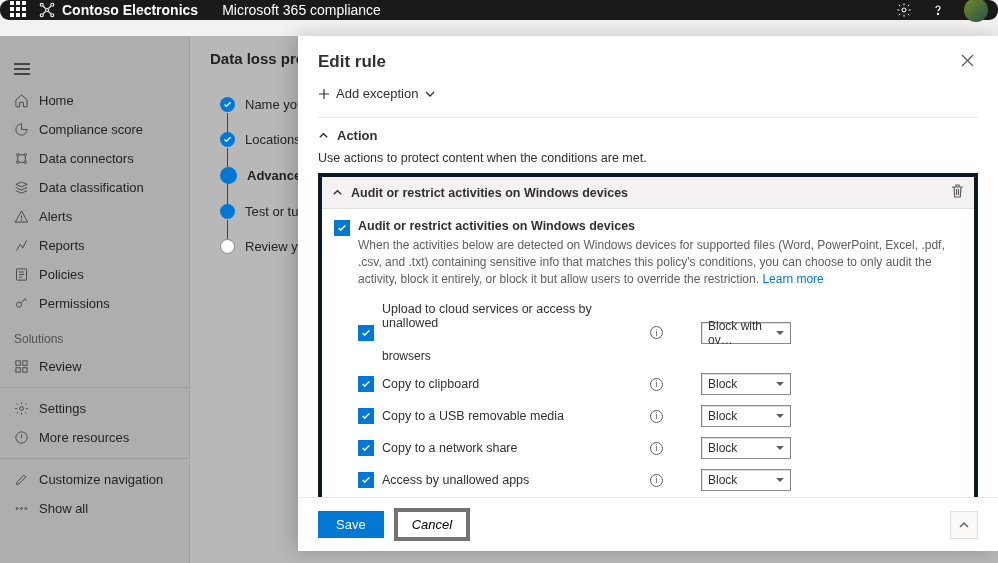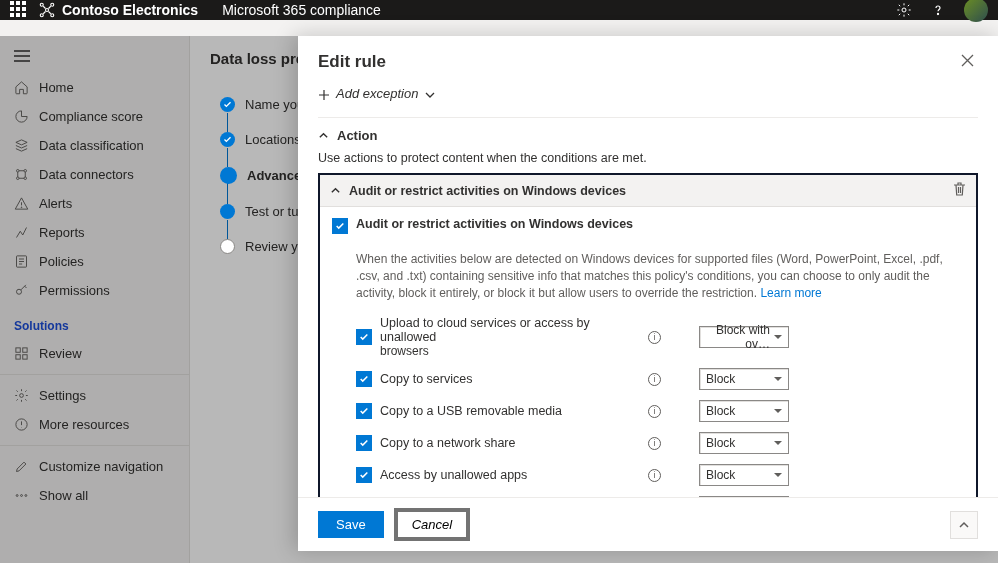--- a/index.html
+++ b/index.html
@@ -1,34 +1,34 @@
 <!DOCTYPE html>
 <html><head>
 <meta charset="utf-8">
 <style>
 * { box-sizing: border-box; margin: 0; padding: 0; }
 body { font-family: "Segoe UI", sans-serif; font-size: 13px; color: #323130; width: 998px; height: 563px; overflow: hidden; position: relative; background: #f3f2f1; }
 
 
-.topbar { height: 20px; background: #1b1a19; color: #fff; display: flex; align-items: center; padding: 0 10px; font-size: 14px; }
+.topbar { height: 20px; background: #1b1a19; color: #fff; display: flex; align-items: center; padding: 0 10px; font-size: 14px; border-radius: 9px; }
 .topbar .waffle { width: 18px; height: 18px; display: grid; grid-template-columns: repeat(3,4px); grid-template-rows: repeat(3,4px); gap: 2px; margin-right: 10px; }
 .topbar .waffle span { background: #fff; }
 .topbar .logo-icon { width:18px; height:18px; margin-right:6px; }
 .topbar .brand { font-weight: 600; margin-right: 24px; }
 .topbar .app { font-weight: 400; }
 .topbar .spacer { flex: 1; }
 .topbar .ticon { width: 16px; height: 16px; margin-left: 18px; cursor: pointer; }
 .topbar .avatar { width: 24px; height: 24px; border-radius: 50%; background: linear-gradient(135deg,#6b8e23,#2f4f4f); margin-left: 18px; }
 
 
-.leftnav { position: absolute; top: 36px; left: 0; width: 190px; bottom: 0; background: #f3f2f1; border-right: 1px solid #e1dfdd; padding-top: 6px; font-size: 13px; }
+.leftnav { position: absolute; top: 36px; left: 0; width: 190px; bottom: 0; background: #f3f2f1; border-right: 1px solid #e1dfdd; padding-top: 19px; font-size: 13px; }
 .leftnav .ham { padding: 8px 14px; }
 .leftnav .item { display: flex; align-items: center; gap: 10px; padding: 7px 14px; color: #323130; cursor: pointer; }
 .leftnav .item svg { width: 15px; height: 15px; flex-shrink:0; }
-.leftnav .section { padding: 14px 14px 6px; font-weight: 700; color: #1d4ed8; font-size: 12px; }
+.leftnav .section { padding: 14px 14px 6px; font-weight: 400; color: #737373; font-size: 12px; }
 .leftnav .divider { height:1px; background:#e1dfdd; margin:6px 0; }
 
 
 .mid { position: absolute; top: 36px; left: 190px; right: 0; bottom: 0; background: #fff; padding: 14px 20px; }
 .mid h2 { font-size: 15px; font-weight: 600; margin-bottom: 20px; color:#323130;}
 .steps { list-style: none; padding-left: 10px; }
 .steps li { display: flex; align-items: center; gap: 10px; padding: 10px 0; font-size: 13px; position:relative; }
 .steps li::before { content:""; position:absolute; left:7px; top:26px; bottom:-10px; width:1px; background:#0078d4; }
 .steps li:last-child::before { display:none; }
 .step-dot { width: 15px; height: 15px; border-radius: 50%; background: #0078d4; display:flex; align-items:center; justify-content:center; z-index:1; }
@@ -43,47 +43,47 @@
 
 .panel { position: absolute; top: 36px; right: 0; bottom: 12px; width: 700px; background: #fff; box-shadow: -4px 0 20px rgba(0,0,0,.2); display: flex; flex-direction: column; }
 .panel-head { padding: 14px 20px 8px; display:flex; align-items:center; }
 .panel-head h1 { font-size: 17px; font-weight: 600; flex:1; }
 .panel-body { flex: 1; overflow-y: auto; padding: 0 20px 12px; }
 .panel-foot { border-top: 1px solid #edebe9; padding: 10px 20px; display: flex; gap: 10px; align-items:center; }
 .btn-primary { background:#0078d4; color:#fff; border:none; padding:6px 18px; font-size:13px; cursor:pointer; }
 .btn-secondary { background:#fff; border:4px solid #737373; padding:5px 14px; font-size:13px; cursor:pointer;font-style:italic; }
 .scroll-top { margin-left:auto; width:28px; height:28px; border:1px solid #e1dfdd; display:flex; align-items:center; justify-content:center; cursor:pointer; background:#faf9f8;}
 
-.link-row { display:flex; align-items:flex-end; gap:6px; padding:4px 0 10px; color:#323130; cursor:pointer; font-size:13px;font-style:italic;}
+.link-row { display:flex; align-items:center; gap:6px; padding:4px 0 10px; color:#323130; cursor:pointer; font-size:13px;}
 .link-row svg { width:12px; height:12px; }
 
 .section-head { display:flex; align-items:center; gap:8px; font-weight:600; padding:10px 0 6px; margin-top:6px; border-top:1px solid #edebe9;}
 .section-head svg { width:11px; height:11px; }
 .helper { font-size:12.5px; color:#323130; padding:2px 0 8px; }
 
-.graybox { border:2px solid #0f172a; background:#f3f2f1; }
+.graybox { border:4px solid #0f172a; background:#f3f2f1; }
 .graybox-head { display:flex; align-items:center; gap:8px; padding:7px 10px; font-weight:600; font-size:12.5px; }
 .graybox-head svg.chev { width:11px; height:11px; }
 .graybox-head .del { margin-left:auto; cursor:pointer; }
 .graybox-body { background:#fff; border-top:1px solid #e1dfdd; padding:10px 12px 14px; }
 
 .chk-row { display:flex; align-items:flex-start; gap:8px; }
 .chk { width:16px; height:16px; background:#0078d4; display:flex; align-items:center; justify-content:center; flex-shrink:0; margin-top:1px; cursor:pointer;}
 .chk svg { width:10px; height:10px; }
 .chk-label { font-weight:600; font-size:12.5px; }
-.chk-desc { font-size:12px; color:#605e5c; margin-top:20px; line-height:1.4; }
+.chk-desc { font-size:12px; color:#605e5c; margin-top:4px; line-height:1.4; }
 .learn { color:#0078d4; cursor:pointer; }
 
 .act-table { margin:10px 0 0 24px; }
 .act-row { display:flex; align-items:center; padding:5px 0; gap:8px; }
 .act-row .chk { margin-top:0; }
 .act-label { width:260px; font-size:12.5px; }
-.act-label .sub { display:block; font-size:12px; }
+.act-label .sub { display:block; font-size:12px;margin-top:19px; }
 .info-i { width:13px; height:13px; border:1px solid #605e5c; border-radius:50%; display:flex; align-items:center; justify-content:center; font-size:9px; color:#605e5c; margin-right:30px; cursor:default;}
-.sel { width:90px; height:22px; border:1px solid #8a8886; background:#fff; font-size:12px; padding:0 18px 0 6px; position:relative; display:flex; align-items:center; cursor:pointer; box-shadow: inset 1px 1px 0 #e1dfdd; text-align: right;}
+.sel { width:90px; height:22px; border:1px solid #8a8886; background:#fff; font-size:12px; padding:0 18px 0 6px; position:relative; display:flex; align-items:center; cursor:pointer; box-shadow: inset 1px 1px 0 #e1dfdd;}
 .sel::after { content:""; position:absolute; right:6px; top:8px; border:4px solid transparent; border-top-color:#605e5c; }
 
 .close-x { cursor:pointer; padding:4px;}
 </style>
 </head>
 <body>
 
 <div class="topbar">
   <div class="waffle">
       <span></span>
@@ -129,34 +129,34 @@
       <span>Home</span>
     </div>
   <div class="item">
       <svg viewBox="0 0 24 24" fill="none" stroke="#605e5c" stroke-width="1.5">
         <path d="M3 12a9 9 0 019-9v9h9a9 9 0 11-18 0z"></path>
       </svg>
       <span>Compliance score</span>
     </div>
   <div class="item">
       <svg viewBox="0 0 24 24" fill="none" stroke="#605e5c" stroke-width="1.5">
-        <path d="M3 7l9-4 9 4-9 4z"></path>
-        <path d="M3 12l9 4 9-4M3 17l9 4 9-4"></path>
-      </svg>
-      <span>Data classification</span>
-    </div>
-  <div class="item">
-      <svg viewBox="0 0 24 24" fill="none" stroke="#605e5c" stroke-width="1.5">
         <circle cx="6" cy="6" r="2"></circle>
         <circle cx="18" cy="6" r="2"></circle>
         <circle cx="6" cy="18" r="2"></circle>
         <circle cx="18" cy="18" r="2"></circle>
         <path d="M8 6h8M6 8v8M18 8v8M8 18h8"></path>
       </svg>
       <span>Data connectors</span>
+    </div>
+  <div class="item">
+      <svg viewBox="0 0 24 24" fill="none" stroke="#605e5c" stroke-width="1.5">
+        <path d="M3 7l9-4 9 4-9 4z"></path>
+        <path d="M3 12l9 4 9-4M3 17l9 4 9-4"></path>
+      </svg>
+      <span>Data classification</span>
     </div>
   <div class="item">
       <svg viewBox="0 0 24 24" fill="none" stroke="#605e5c" stroke-width="1.5">
         <path d="M12 3l10 18H2z"></path>
         <path d="M12 10v5"></path>
         <circle cx="12" cy="18" r=".6" fill="#605e5c"></circle>
       </svg>
       <span>Alerts</span>
     </div>
   <div class="item">
@@ -315,21 +315,21 @@
               <div class="act-label">Upload to cloud services or access by unallowed<span class="sub">browsers</span></div>
               <div class="info-i">i</div>
               <div class="sel">Block with ov…</div>
             </div>
             <div class="act-row">
               <div class="chk">
                 <svg viewBox="0 0 12 12">
                   <path d="M2 6l2.5 2.5L10 3" stroke="#fff" stroke-width="1.8" fill="none"></path>
                 </svg>
               </div>
-              <div class="act-label">Copy to services</div>
+              <div class="act-label">Copy to clipboard</div>
               <div class="info-i">i</div>
               <div class="sel">Block</div>
             </div>
             <div class="act-row">
               <div class="chk">
                 <svg viewBox="0 0 12 12">
                   <path d="M2 6l2.5 2.5L10 3" stroke="#fff" stroke-width="1.8" fill="none"></path>
                 </svg>
               </div>
               <div class="act-label">Copy to a USB removable media</div>

